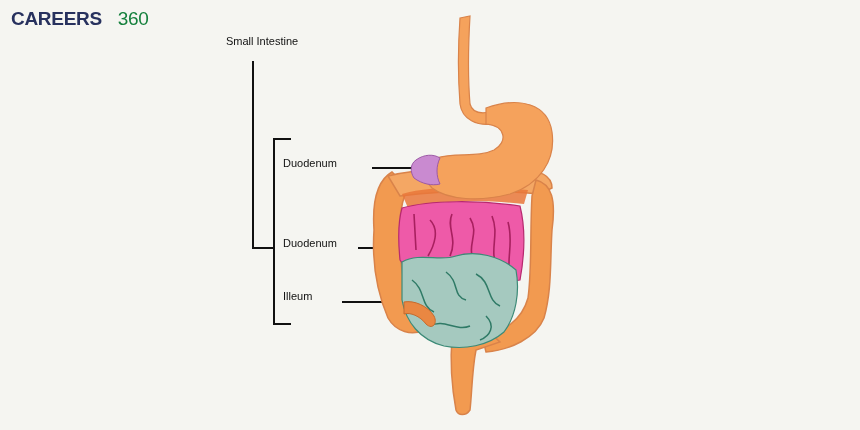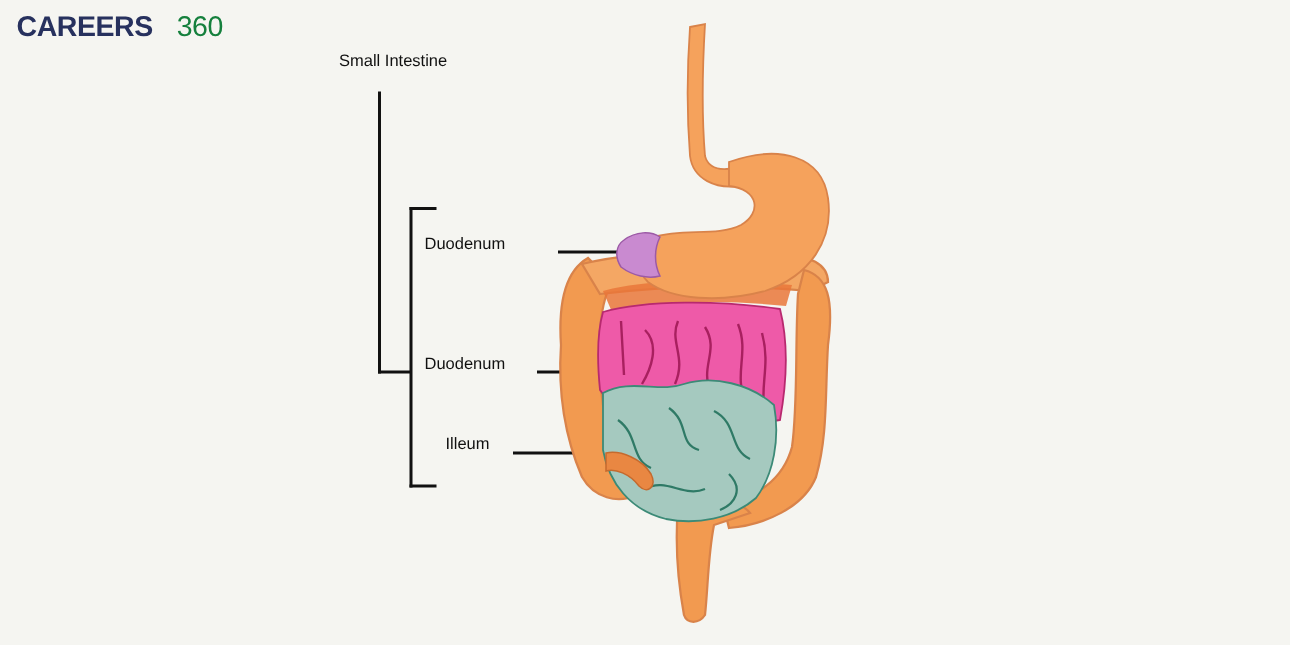--- a/index.html
+++ b/index.html
@@ -28,21 +28,21 @@
 </head>
 <body>
 
 <div class="logo">
   <span class="bold">CAREERS</span><span class="light">360</span>
 </div>
 
 <div class="label" style="left:226px; top:35px;">Small Intestine</div>
 <div class="label" style="left:283px; top:157px;">Duodenum</div>
 <div class="label" style="left:283px; top:237px;">Duodenum</div>
-<div class="label" style="left:297px; top:290px;">Illeum</div>
+<div class="label" style="left:283px; top:290px;">Illeum</div>
 
 <div class="line" style="left:252px; top:61px; width:2px; height:188px;"></div>
 <div class="line" style="left:252px; top:247px; width:22px; height:2px;"></div>
 <div class="line" style="left:273px; top:138px; width:2px; height:187px;"></div>
 <div class="line" style="left:273px; top:138px; width:18px; height:2px;"></div>
 <div class="line" style="left:273px; top:323px; width:18px; height:2px;"></div>
 
 <div class="line" style="left:372px; top:167px; width:50px; height:2px;"></div>
 <div class="line" style="left:358px; top:247px; width:110px; height:2px;"></div>
 <div class="line" style="left:342px; top:301px; width:130px; height:2px;"></div>

